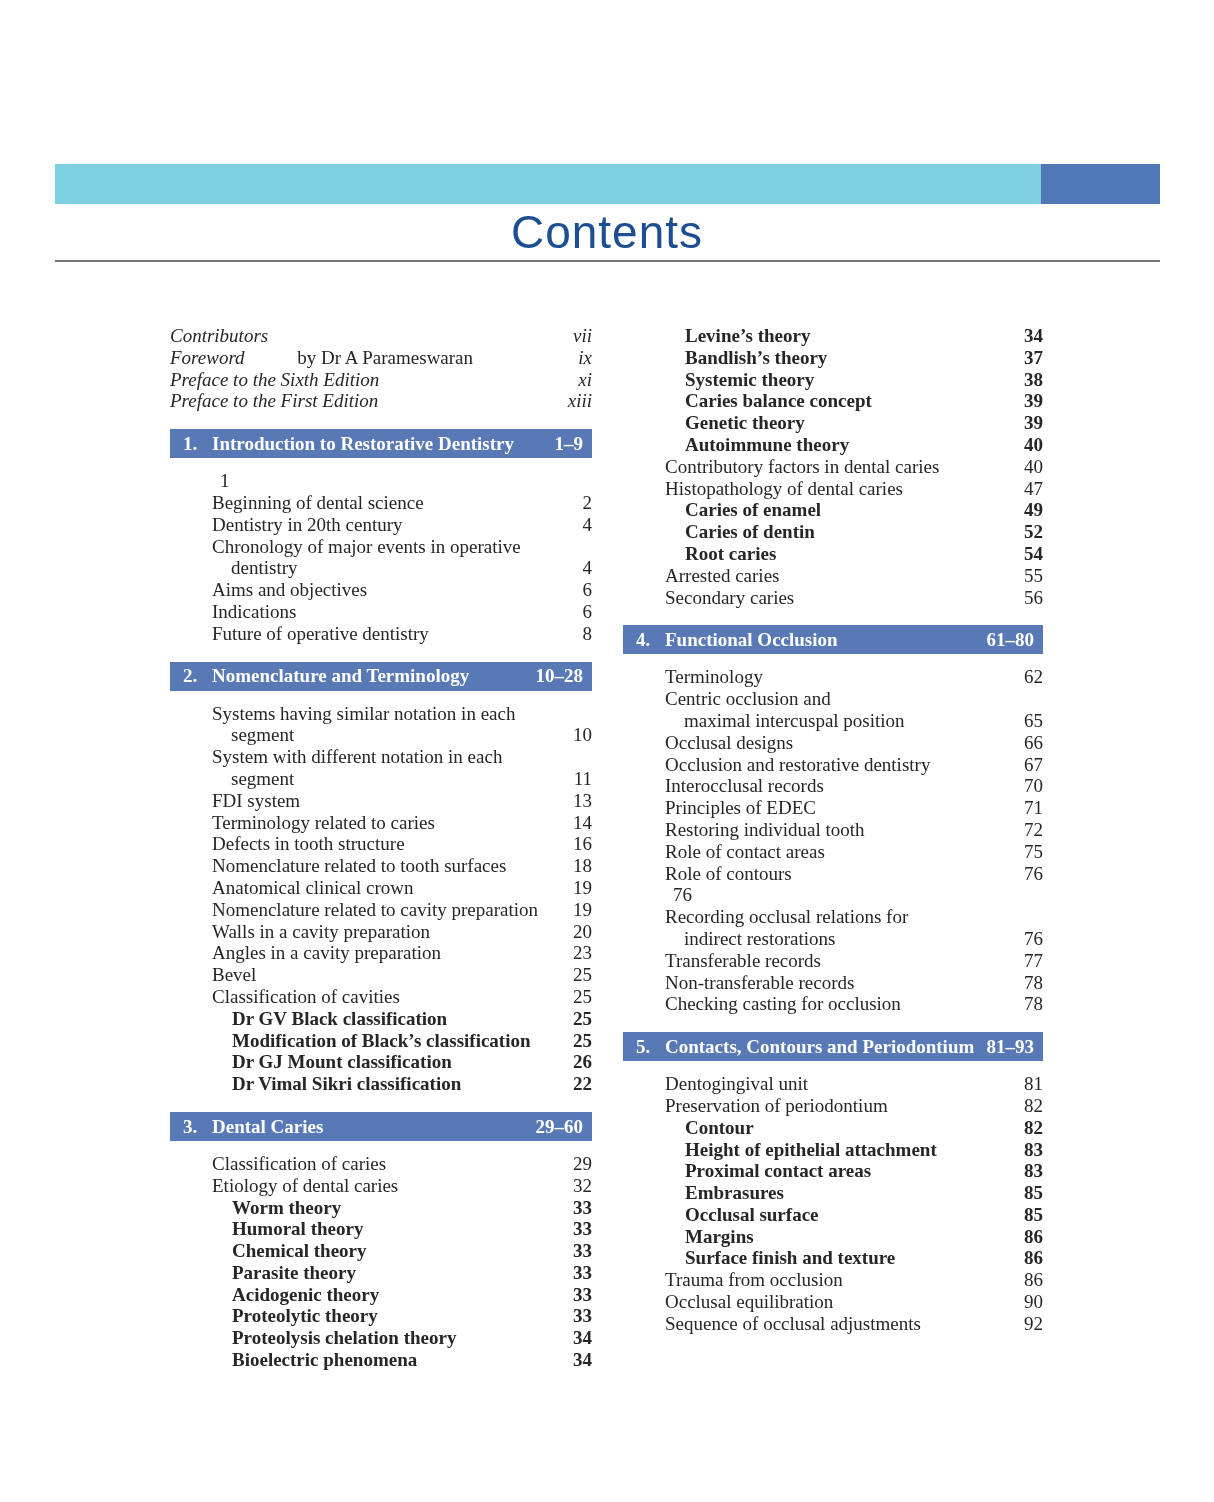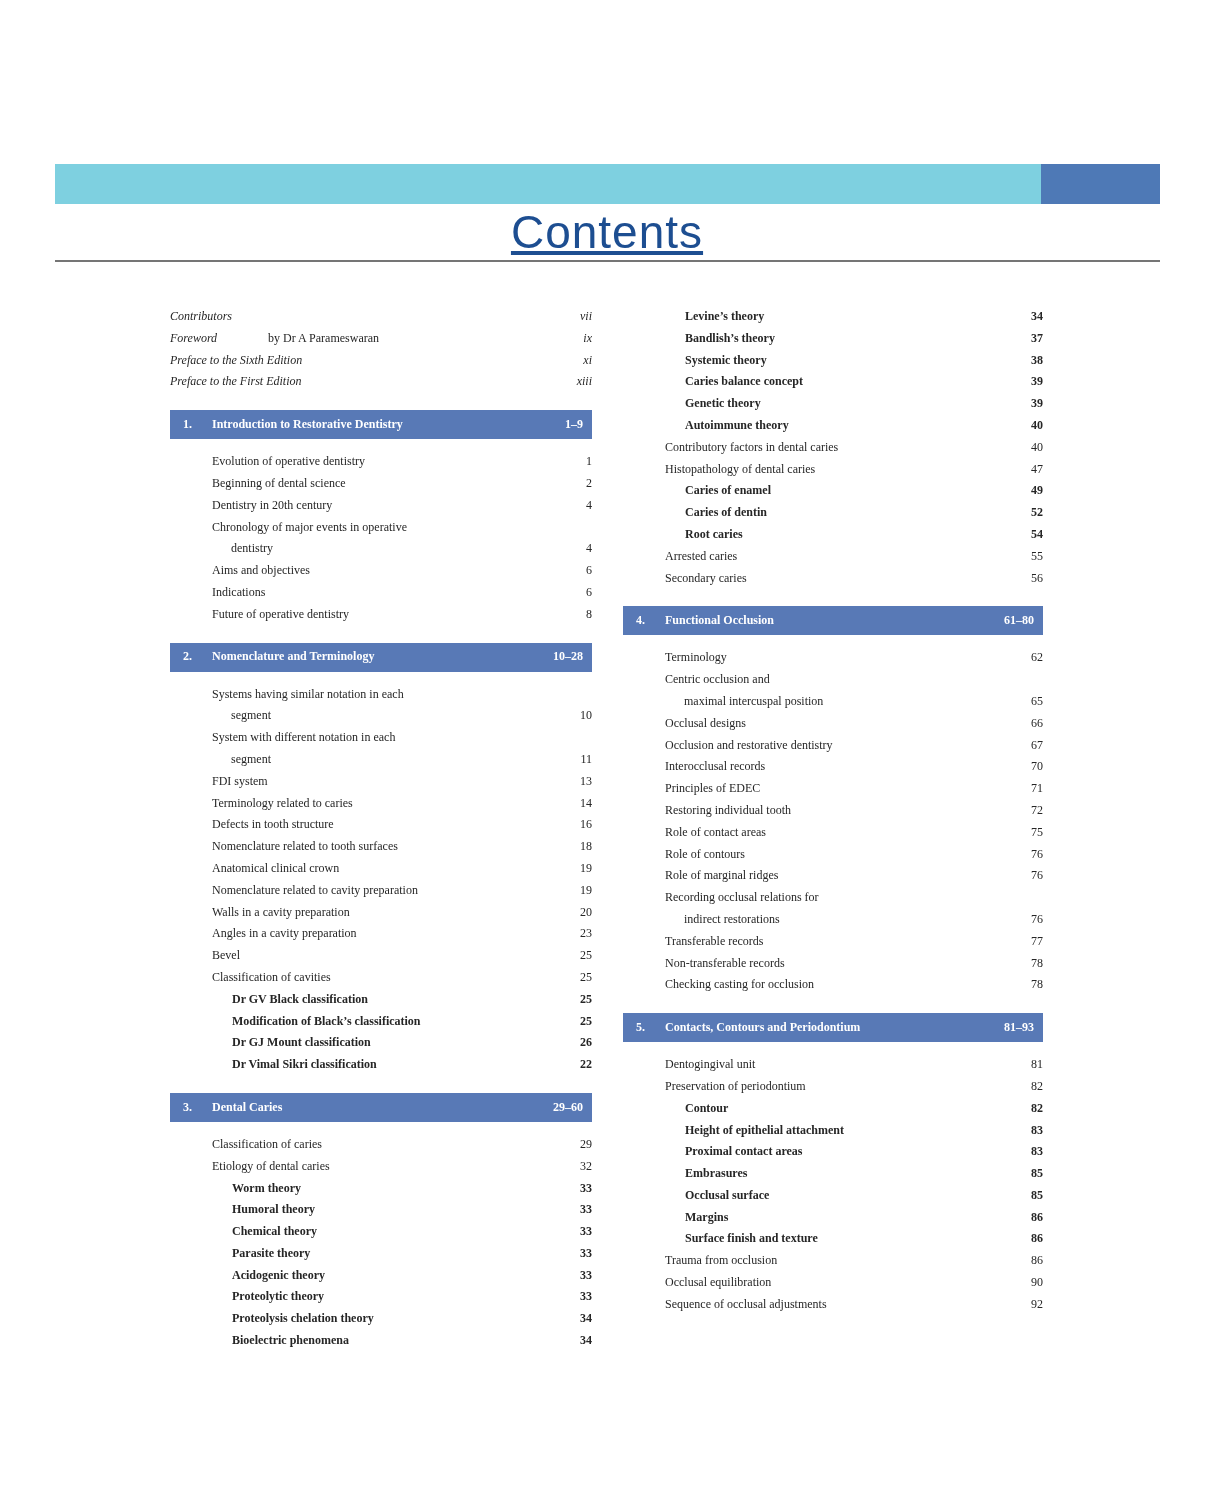--- a/index.html
+++ b/index.html
@@ -22,30 +22,29 @@
     background:var(--bandsq,#4e79b6);
   }
   .title{
     position:absolute;left:0;top:208px;width:1214px;
     margin:0;text-align:center;
     font-family:"Liberation Sans","DejaVu Sans",sans-serif;
     font-weight:normal;
     font-size:46px;line-height:48px;
     letter-spacing:1px;
     color:var(--title,#1d4e91);
-    text-decoration:underline;
   }
   .rule{
     position:absolute;left:55px;top:260px;
     width:1105px;height:2px;
     background:var(--rule,#757575);
   }
   .col{
-    position:absolute;top:306px;
-    font-size:12px;line-height:21.8px;
+    position:absolute;top:325px;
+    font-size:19px;line-height:21.8px;
   }
   .col-left{left:170px;width:422px;}
   .col-right{left:623px;width:420px;}
 
   
   .fm-entry{display:flex;align-items:flex-end;font-style:italic;}
   .fm-entry .fm-lbl{flex:1;white-space:nowrap;}
   .fm-entry .fm-lbl .rm{font-style:normal;padding-left:48px;}
   .fm-entry .fm-pg{text-align:left;padding-left:8px;}
 
@@ -101,23 +100,20 @@
         </div>
       </div>
       <div class="section">
         <div class="sec-bar">
           <span class="sec-num">1.</span>
           <span class="sec-title">Introduction to Restorative Dentistry</span>
           <span class="sec-pages">1–9</span>
         </div>
         <div class="entries">
           <div class="entry">
-            <div class="lbl">
-              <div class="line">Evolution of operative dentistry</div>
-            </div>
             <div class="pg">1</div>
           </div>
           <div class="entry">
             <div class="lbl">
               <div class="line">Beginning of dental science</div>
             </div>
             <div class="pg">2</div>
           </div>
           <div class="entry">
             <div class="lbl">
@@ -466,23 +462,20 @@
             </div>
             <div class="pg">75</div>
           </div>
           <div class="entry">
             <div class="lbl">
               <div class="line">Role of contours</div>
             </div>
             <div class="pg">76</div>
           </div>
           <div class="entry">
-            <div class="lbl">
-              <div class="line">Role of marginal ridges</div>
-            </div>
             <div class="pg">76</div>
           </div>
           <div class="entry">
             <div class="lbl">
               <div class="line">Recording occlusal relations for</div>
               <div class="line cont">indirect restorations</div>
             </div>
             <div class="pg">76</div>
           </div>
           <div class="entry">

